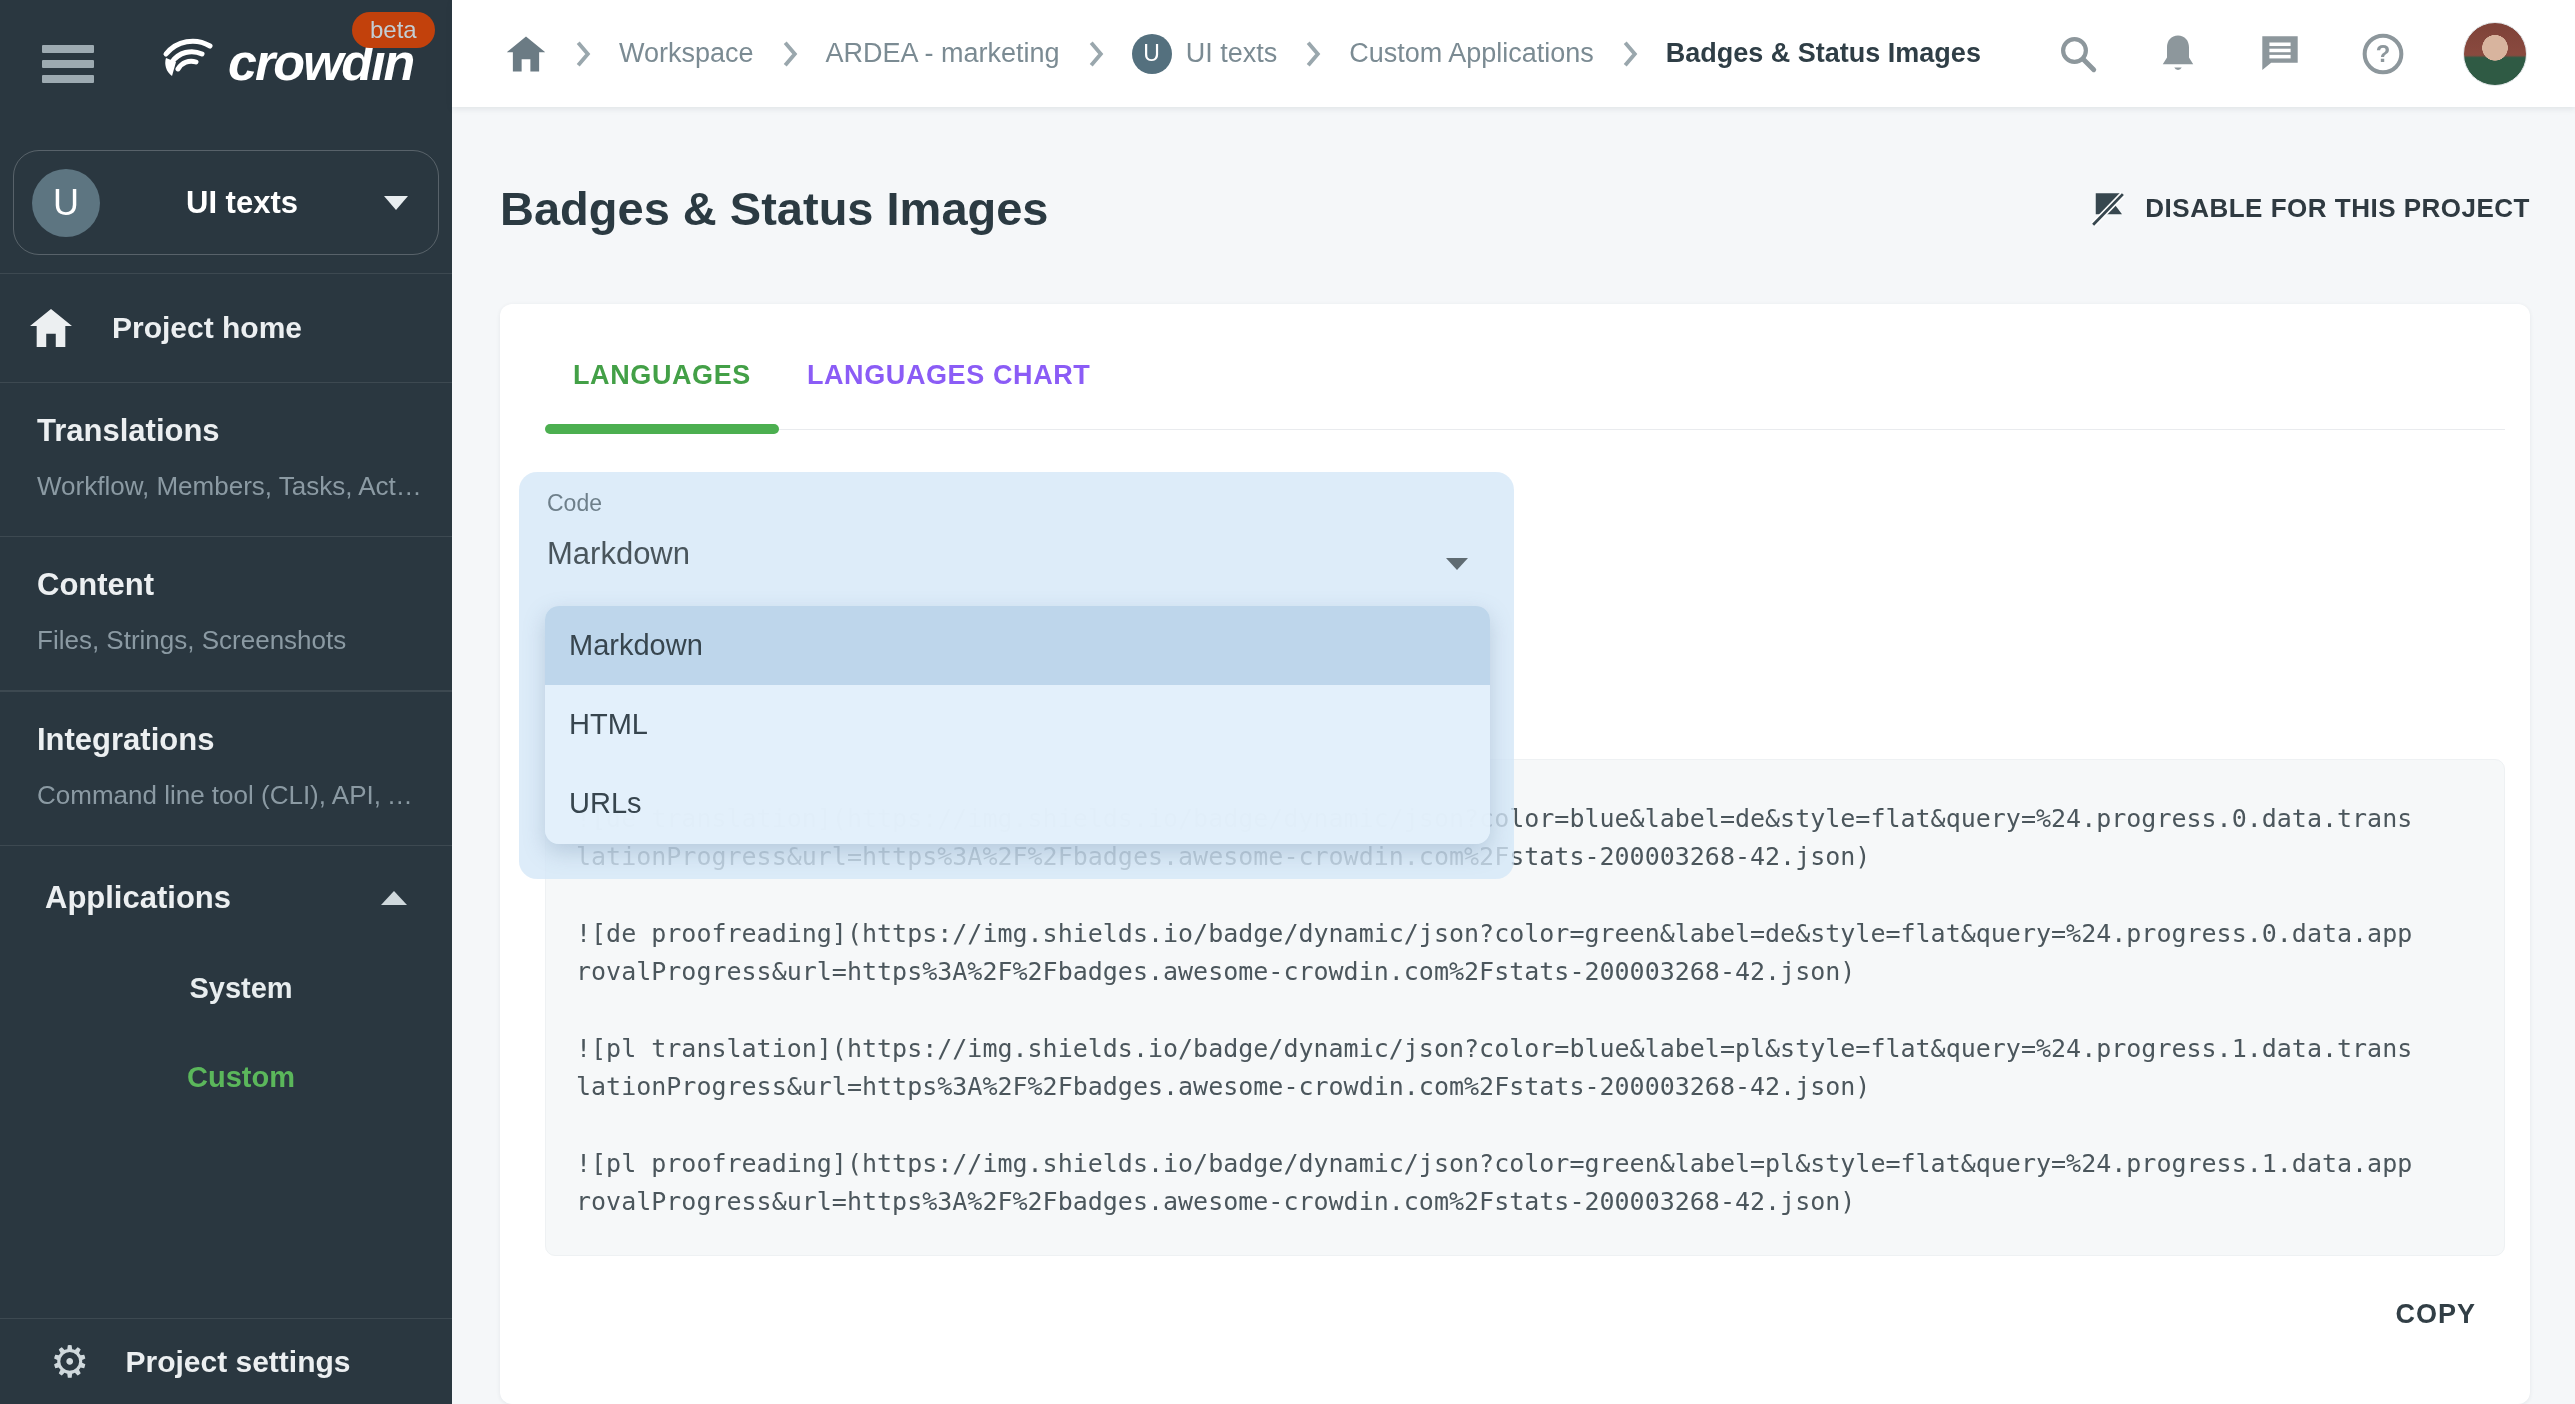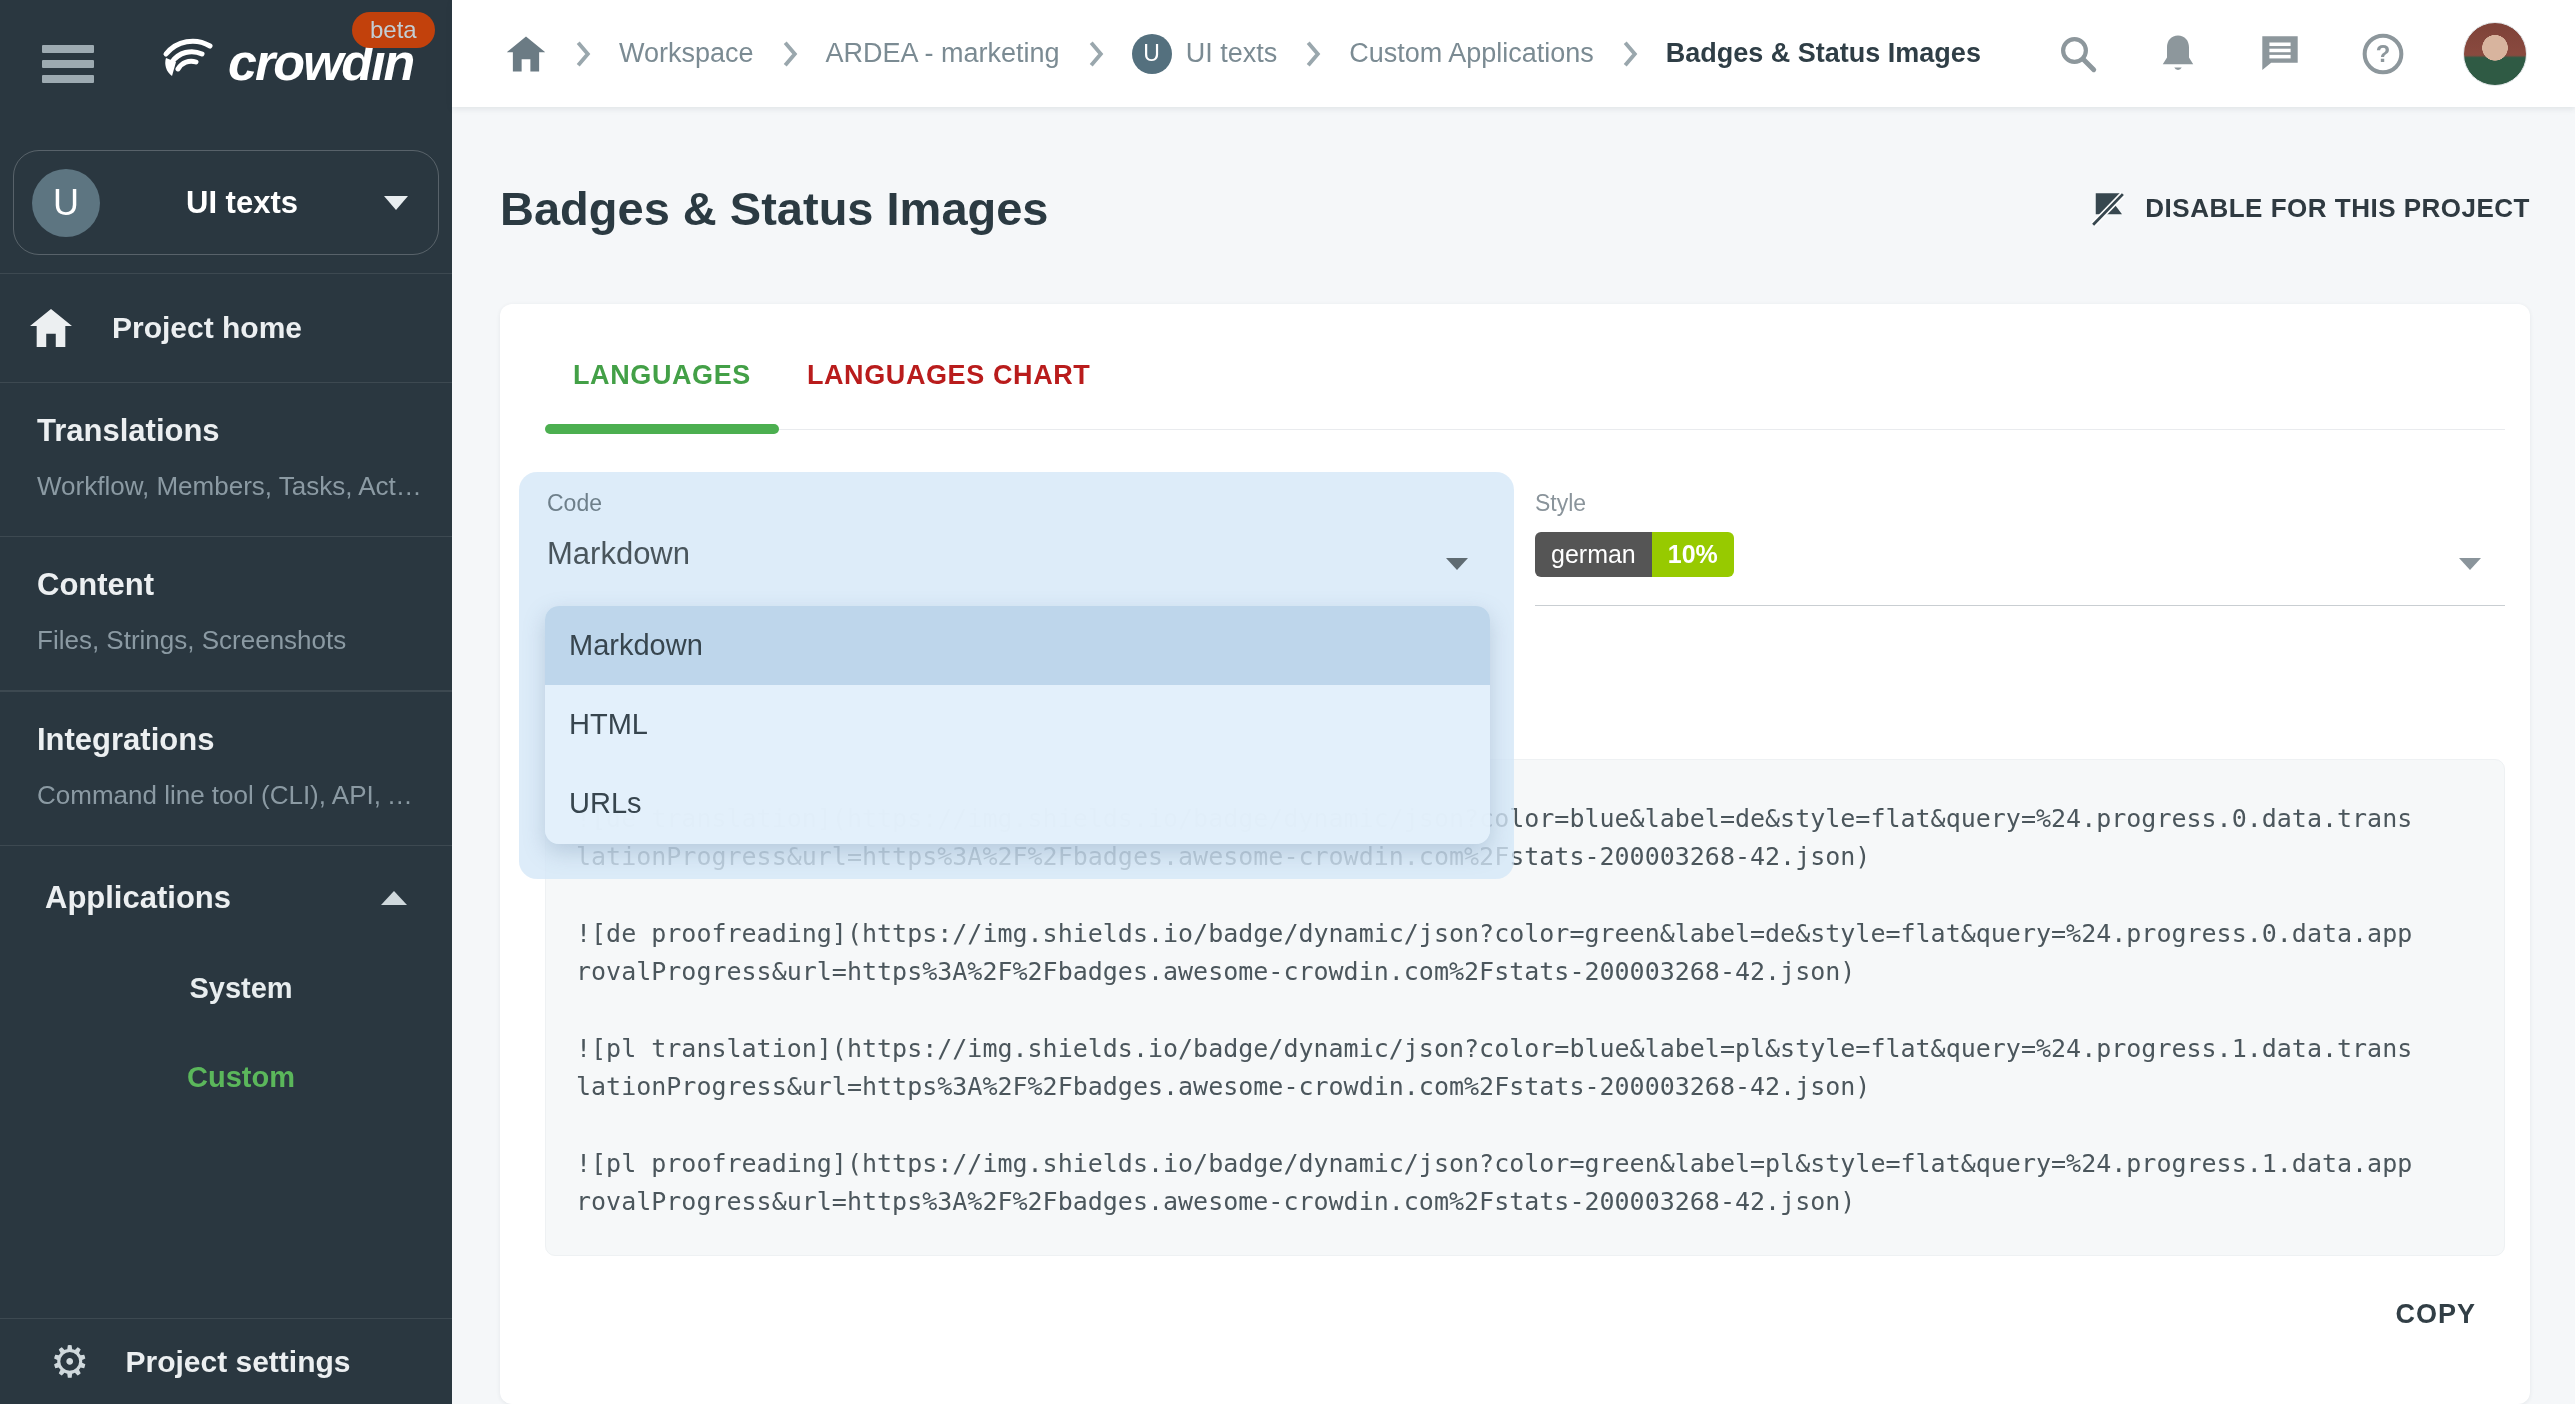--- a/index.html
+++ b/index.html
@@ -77,21 +77,21 @@
   .page-title { font-size:47px; font-weight:bold; color:#2b3a42; }
   .disable-btn { display:flex; align-items:center; gap:16px; cursor:pointer; }
   .disable-btn .txt { font-size:26px; font-weight:bold; color:#2f3a41; letter-spacing:0.5px; }
 
   .card { position:relative; margin:68px 45px 0 48px; width:2030px; height:1100px;
     background:#fff; border-radius:12px; box-shadow:0 1px 4px rgba(40,55,70,0.08); }
 
   .tabs-row { position:absolute; left:45px; right:25px; top:0; height:126px;
     border-bottom:1px solid #e9ebee; display:flex; align-items:flex-end; }
   .tab { position:relative; padding:0 28px 38px 28px; font-size:27px; font-weight:bold;
-    letter-spacing:0.6px; color:#b91c1c; cursor:pointer; }
+    letter-spacing:0.6px; color:#8b5cf6; cursor:pointer; }
   .tab.active { color:#43a047; }
   .tab.active .tab-underline { position:absolute; left:0; right:0; bottom:-5px;
     height:10px; border-radius:10px; background:#4caf50; }
 
   
   .code-block { position:absolute; left:45px; top:455px; width:1960px; height:497px;
     background:#f6f8f9; border:1px solid #eef1f3; border-radius:10px;
     padding:40px 0 0 30px; z-index:1; }
   .code-entry { margin-bottom:39px; }
   .code-line { font-family:"DejaVu Sans Mono", monospace; font-size:25px;
@@ -340,27 +340,19 @@
             <span class="field-value">Markdown</span>
             <span class="caret"></span>
           </div>
           <div class="menu">
             <div class="menu-item selected">Markdown</div>
             <div class="menu-item">HTML</div>
             <div class="menu-item">URLs</div>
           </div>
         </div>
 
-        <div class="style-group">
-          <span class="style-label">Style</span>
-          <span class="shield">
-            <span class="sh-label">german</span>
-            <span class="sh-value">10%</span>
-          </span>
-          <span class="caret"></span>
-        </div>
 
         <div class="copy-btn">COPY</div>
 
       </div>
     </div>
   </div>
 </div>
 
 </body></html>

